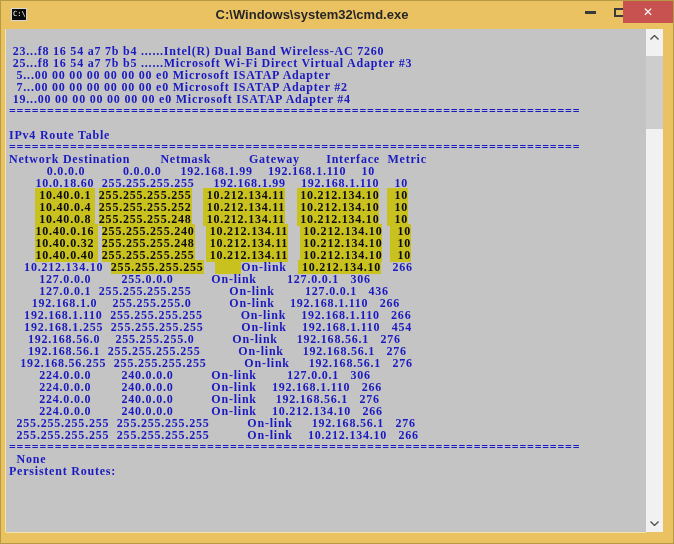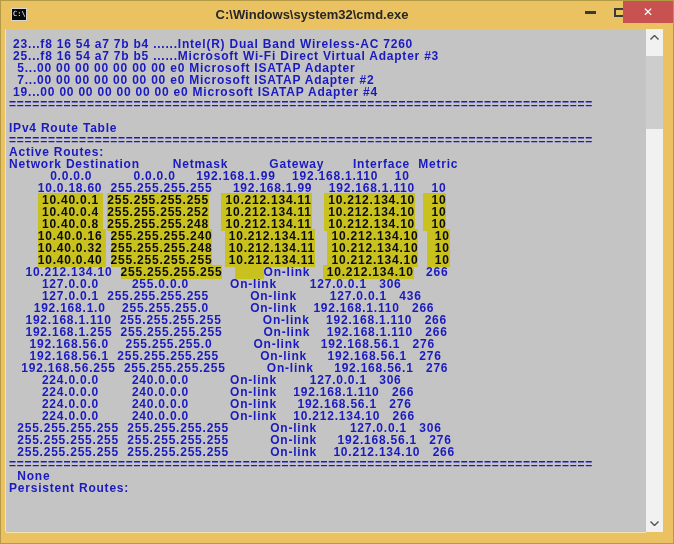--- a/index.html
+++ b/index.html
@@ -29,22 +29,22 @@
     color:#ffffff;font-size:12px;font-family:"DejaVu Sans",sans-serif;
   }
   .min-glyph{width:11px;height:3px;background:#3a3a3a;}
   .max-glyph{width:11px;height:9px;border:2px solid #3a3a3a;box-sizing:border-box;background:transparent;}
   .console-area{
     position:absolute;left:5px;top:28px;width:640px;height:503px;
     background:var(--console-bg,#c4c4c4);overflow:hidden;
     box-shadow:-1px 0 0 #f2e4ac, 0 1px 0 #f2e4ac;
   }
   .output{
-    padding:9px 0 0 3px;
-    font-family:Liberation Sans, sans-serif;font-weight:bold;
+    padding:16px 0 0 3px;
+    font-family:Liberation Serif, serif;font-weight:bold;
     font-size:12px;line-height:12px;letter-spacing:0.78px;
     color:var(--console-text,#1a1ac0);
   }
   .line{white-space:pre;height:12px;}
   .hl{background:var(--hl-bg,#c9c11d);color:var(--hl-text,#0a0a14);}
   .scrollbar{
     position:absolute;left:645px;top:28px;width:17px;height:503px;
     background:var(--sb-track,#f1f1f1);
   }
   .sb-btn{position:absolute;left:0;width:17px;height:17px;display:flex;align-items:center;justify-content:center;}
@@ -75,44 +75,42 @@
     <div class="output">
         <div class="line"><span> 23...f8 16 54 a7 7b b4 ......Intel(R) Dual Band Wireless-AC 7260</span></div>
         <div class="line"><span> 25...f8 16 54 a7 7b b5 ......Microsoft Wi-Fi Direct Virtual Adapter #3</span></div>
         <div class="line"><span>  5...00 00 00 00 00 00 00 e0 Microsoft ISATAP Adapter</span></div>
         <div class="line"><span>  7...00 00 00 00 00 00 00 e0 Microsoft ISATAP Adapter #2</span></div>
         <div class="line"><span> 19...00 00 00 00 00 00 00 e0 Microsoft ISATAP Adapter #4</span></div>
         <div class="line"><span>===========================================================================</span></div>
         <div class="line"><span></span></div>
         <div class="line"><span>IPv4 Route Table</span></div>
         <div class="line"><span>===========================================================================</span></div>
-        <div class="line"><span>Active Routes:</span></div>
         <div class="line"><span>Network Destination        Netmask          Gateway       Interface  Metric</span></div>
         <div class="line"><span>          0.0.0.0          0.0.0.0     192.168.1.99    192.168.1.110    10</span></div>
         <div class="line"><span>       10.0.18.60  255.255.255.255     192.168.1.99    192.168.1.110    10</span></div>
         <div class="line"><span>       </span><span class="hl"> 10.40.0.1 </span><span> </span><span class="hl">255.255.255.255</span><span>   </span><span class="hl"> 10.212.134.11</span><span>   </span><span class="hl"> 10.212.134.10</span><span>  </span><span class="hl">  10</span></div>
         <div class="line"><span>       </span><span class="hl"> 10.40.0.4 </span><span> </span><span class="hl">255.255.255.252</span><span>   </span><span class="hl"> 10.212.134.11</span><span>   </span><span class="hl"> 10.212.134.10</span><span>  </span><span class="hl">  10</span></div>
         <div class="line"><span>       </span><span class="hl"> 10.40.0.8 </span><span> </span><span class="hl">255.255.255.248</span><span>   </span><span class="hl"> 10.212.134.11</span><span>   </span><span class="hl"> 10.212.134.10</span><span>  </span><span class="hl">  10</span></div>
         <div class="line"><span>       </span><span class="hl">10.40.0.16 </span><span> </span><span class="hl">255.255.255.240</span><span>   </span><span class="hl"> 10.212.134.11</span><span>   </span><span class="hl"> 10.212.134.10</span><span>  </span><span class="hl">  10</span></div>
         <div class="line"><span>       </span><span class="hl">10.40.0.32 </span><span> </span><span class="hl">255.255.255.248</span><span>   </span><span class="hl"> 10.212.134.11</span><span>   </span><span class="hl"> 10.212.134.10</span><span>  </span><span class="hl">  10</span></div>
         <div class="line"><span>       </span><span class="hl">10.40.0.40 </span><span> </span><span class="hl">255.255.255.255</span><span>   </span><span class="hl"> 10.212.134.11</span><span>   </span><span class="hl"> 10.212.134.10</span><span>  </span><span class="hl">  10</span></div>
         <div class="line"><span>    10.212.134.10  </span><span class="hl">255.255.255.255</span><span>   </span><span class="hl">       </span><span>On-link</span><span>   </span><span class="hl"> 10.212.134.10</span><span>   266</span></div>
         <div class="line"><span>        127.0.0.0        255.0.0.0          On-link        127.0.0.1   306</span></div>
         <div class="line"><span>        127.0.0.1  255.255.255.255          On-link        127.0.0.1   436</span></div>
         <div class="line"><span>      192.168.1.0    255.255.255.0          On-link    192.168.1.110   266</span></div>
         <div class="line"><span>    192.168.1.110  255.255.255.255          On-link    192.168.1.110   266</span></div>
-        <div class="line"><span>    192.168.1.255  255.255.255.255          On-link    192.168.1.110   266</span></div>
+        <div class="line"><span>    192.168.1.255  255.255.255.255          On-link    192.168.1.110   454</span></div>
         <div class="line"><span>     192.168.56.0    255.255.255.0          On-link     192.168.56.1   276</span></div>
         <div class="line"><span>     192.168.56.1  255.255.255.255          On-link     192.168.56.1   276</span></div>
         <div class="line"><span>   192.168.56.255  255.255.255.255          On-link     192.168.56.1   276</span></div>
         <div class="line"><span>        224.0.0.0        240.0.0.0          On-link        127.0.0.1   306</span></div>
         <div class="line"><span>        224.0.0.0        240.0.0.0          On-link    192.168.1.110   266</span></div>
         <div class="line"><span>        224.0.0.0        240.0.0.0          On-link     192.168.56.1   276</span></div>
         <div class="line"><span>        224.0.0.0        240.0.0.0          On-link    10.212.134.10   266</span></div>
-        <div class="line"><span>  255.255.255.255  255.255.255.255          On-link        127.0.0.1   306</span></div>
         <div class="line"><span>  255.255.255.255  255.255.255.255          On-link     192.168.56.1   276</span></div>
         <div class="line"><span>  255.255.255.255  255.255.255.255          On-link    10.212.134.10   266</span></div>
         <div class="line"><span>===========================================================================</span></div>
         <div class="line"><span>  None</span></div>
         <div class="line"><span>Persistent Routes:</span></div>
       </div>
   </div>
 
   <div class="scrollbar">
     <div class="sb-btn sb-up">

